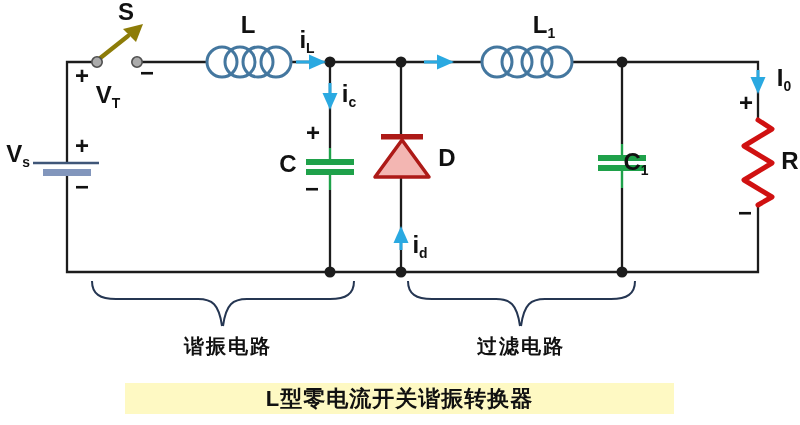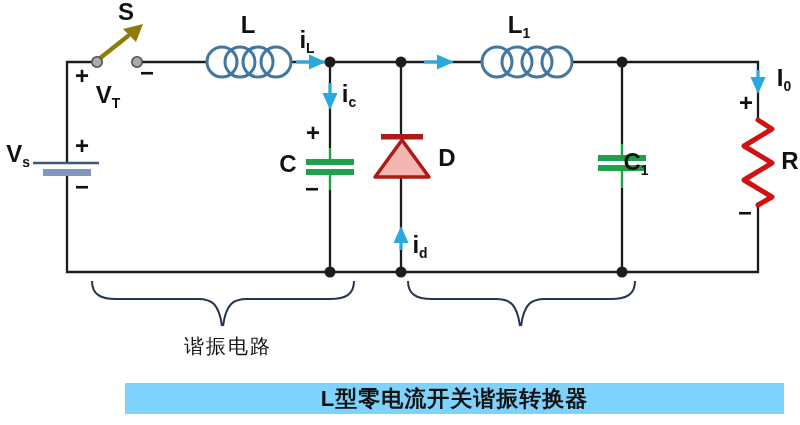--- a/index.html
+++ b/index.html
@@ -7,24 +7,24 @@
     position:relative;width:800px;height:425px;background:#ffffff;overflow:hidden;
     font-family:"Liberation Sans","DejaVu Sans",sans-serif;color:#111;
   }
   svg{position:absolute;left:0;top:0;}
   .lbl{
     position:absolute;transform:translate(-50%,-50%);
     font-size:24px;font-weight:600;line-height:1;white-space:nowrap;color:#111;
   }
   .lbl sub{font-size:0.58em;font-weight:600;}
   .sign{font-size:24px;font-weight:700;}
-  .cjk{font-size:20px;font-weight:400;letter-spacing:2px;}
+  .cjk{font-size:20px;font-weight:700;letter-spacing:2px;}
   .title-box{
-    position:absolute;left:125px;top:383px;width:659px;height:31px;
-    background:#7dd3fc;display:flex;align-items:center;justify-content:center;
+    position:absolute;left:125px;top:383px;width:549px;height:31px;
+    background:#fef9c3;display:flex;align-items:center;justify-content:center;
     font-size:22px;font-weight:600;letter-spacing:1px;
   }
 </style>
 </head>
 <body>
 
 <div id="stage">
 
   <svg width="800" height="425" viewBox="0 0 800 425">
 
@@ -123,27 +123,28 @@
   <div class="lbl" style="left:307px;top:42px"><span>i</span><sub>L</sub></div>
   <div class="lbl" style="left:349px;top:96px"><span>i</span><sub>c</sub></div>
 
   <div class="lbl sign" style="left:313px;top:133px"><span>+</span></div>
   <div class="lbl" style="left:288px;top:164px"><span>C</span></div>
   <div class="lbl sign" style="left:312px;top:189px"><span>−</span></div>
 
   <div class="lbl" style="left:447px;top:158px"><span>D</span></div>
   <div class="lbl" style="left:420px;top:247px"><span>i</span><sub>d</sub></div>
 
-  <div class="lbl" style="left:519px;top:27px"><span>L</span><sub>1</sub></div>
+  <div class="lbl" style="left:544px;top:27px"><span>L</span><sub>1</sub></div>
   <div class="lbl" style="left:636px;top:164px"><span>C</span><sub>1</sub></div>
 
   <div class="lbl" style="left:784px;top:80px"><span>I</span><sub>0</sub></div>
   <div class="lbl sign" style="left:746px;top:103px"><span>+</span></div>
   <div class="lbl" style="left:790px;top:161px"><span>R</span></div>
   <div class="lbl sign" style="left:745px;top:213px"><span>−</span></div>
 
   <div class="lbl cjk" style="left:228px;top:346px"><span>谐振电路</span></div>
+  <div class="lbl cjk" style="left:521px;top:346px"><span>过滤电路</span></div>
 
   <div class="title-box">
       <span>L型零电流开关谐振转换器</span>
     </div>
 
 </div>
 
 </body></html>

